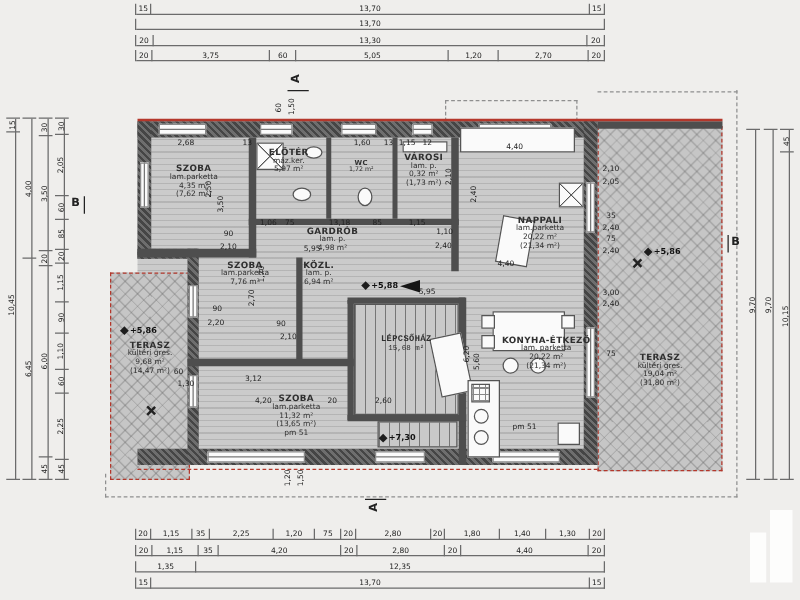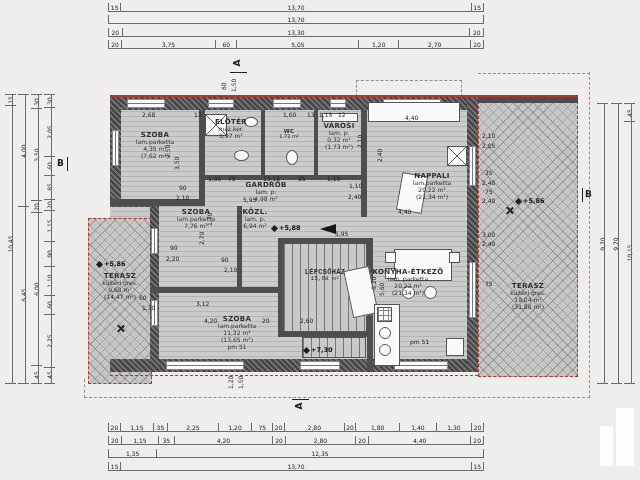--- a/index.html
+++ b/index.html
@@ -428,21 +428,21 @@
   <div class="room-label" style="left:432px;top:172px;">
     <div class="rn">NAPPALI</div>
     <div class="rf">lam.parketta</div>
     <div class="ra">20,22 m²</div>
     <div class="rg">(21,34 m²)</div>
   </div>
   <div class="room-label" style="left:325px;top:268px;font-family:Liberation Mono, monospace;">
     <div class="rn">LÉPCSŐHÁZ</div>
     <div class="ra">15,68 m²</div>
   </div>
-  <div class="room-label" style="left:408px;top:268px;">
+  <div class="room-label" style="left:437px;top:268px;">
     <div class="rn">KONYHA-ÉTKEZŐ</div>
     <div class="rf">lam. parketta</div>
     <div class="ra">20,22 m²</div>
     <div class="rg">(21,34 m²)</div>
   </div>
   <div class="room-label" style="left:237px;top:315px;">
     <div class="rn">SZOBA</div>
     <div class="rf">lam.parketta</div>
     <div class="ra">11,32 m²</div>
     <div class="rg">(13,65 m²)</div>
@@ -526,21 +526,21 @@
       <span class="idim" style="left: 482px; top: 241px;">2,40</span>
       <span class="idim" style="left: 485px; top: 281px;">75</span>
       <div class="level-mark" style="left: 97px; top: 260px;">
         <i></i>
         <span>+5,86</span>
       </div>
       <div class="level-mark" style="left: 516px; top: 197px;">
         <i></i>
         <span>+5,86</span>
       </div>
-      <div class="level-mark" style="left: 272px; top: 224px; align-items: center;">
+      <div class="level-mark" style="left: 290px; top: 224px; align-items: center;">
         <i></i>
         <span>+5,88</span>
       </div>
       <div class="level-mark" style="left: 304px; top: 346px;">
         <i></i>
         <span>+7,30</span>
       </div>
     </div>
 
   <div class="logo">

